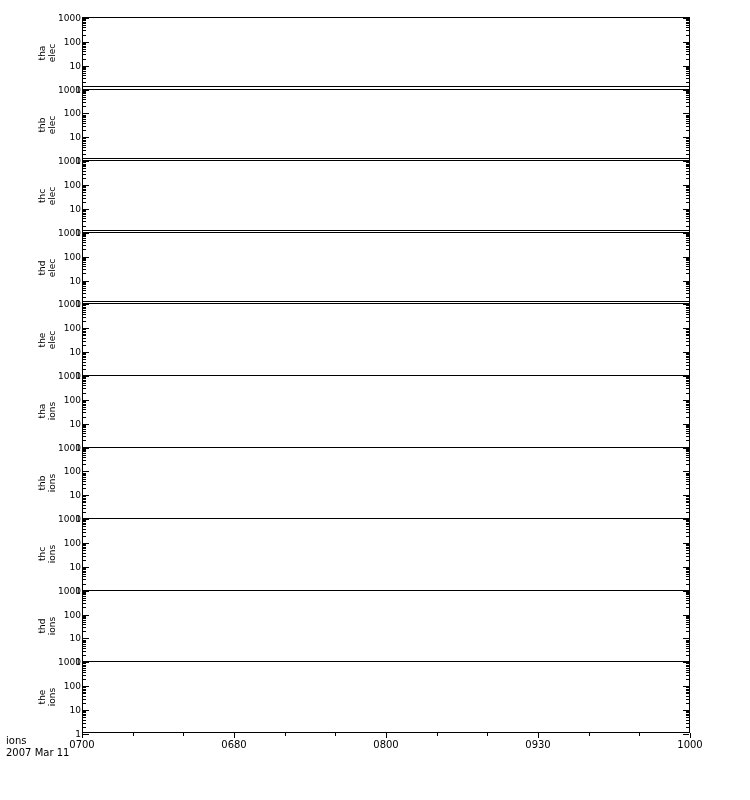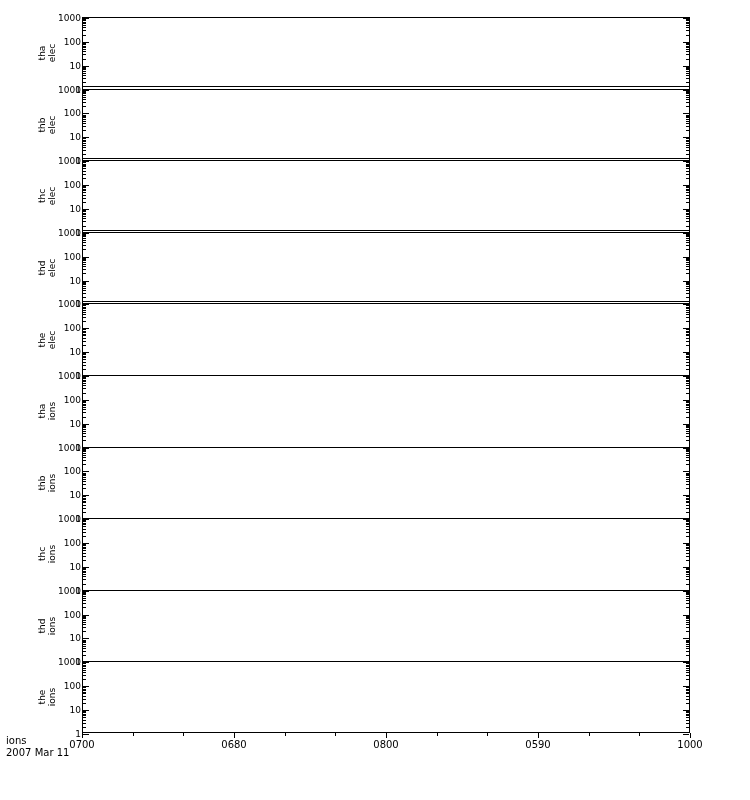--- a/index.html
+++ b/index.html
@@ -832,21 +832,21 @@
     </div>
 
   <div id="xaxis">
       <div class="xtick" style="left: 0px;"></div>
       <div class="xtlabel" style="left: 0px;">0700</div>
       <div class="xtick" style="left: 152px;"></div>
       <div class="xtlabel" style="left: 152px;">0680</div>
       <div class="xtick" style="left: 304px;"></div>
       <div class="xtlabel" style="left: 304px;">0800</div>
       <div class="xtick" style="left: 456px;"></div>
-      <div class="xtlabel" style="left: 456px;">0590</div>
+      <div class="xtlabel" style="left: 456px;">0930</div>
       <div class="xtick" style="left: 608px;"></div>
       <div class="xtlabel" style="left: 608px;">1000</div>
       <div class="xtick minor" style="left: 50.6667px;"></div>
       <div class="xtick minor" style="left: 101.333px;"></div>
       <div class="xtick minor" style="left: 202.667px;"></div>
       <div class="xtick minor" style="left: 253.333px;"></div>
       <div class="xtick minor" style="left: 354.667px;"></div>
       <div class="xtick minor" style="left: 405.333px;"></div>
       <div class="xtick minor" style="left: 506.667px;"></div>
       <div class="xtick minor" style="left: 557.333px;"></div>

